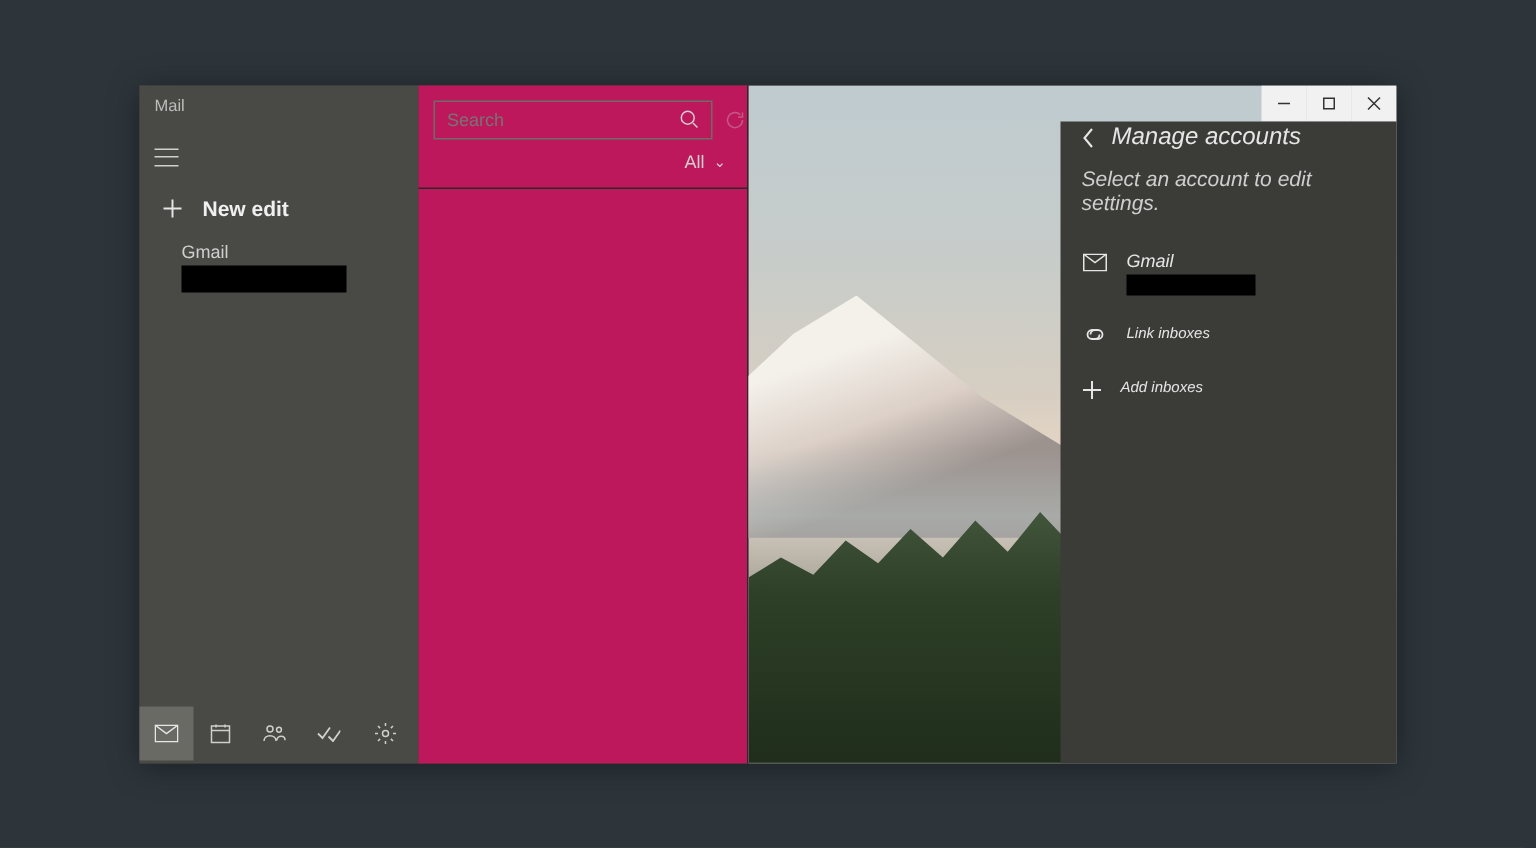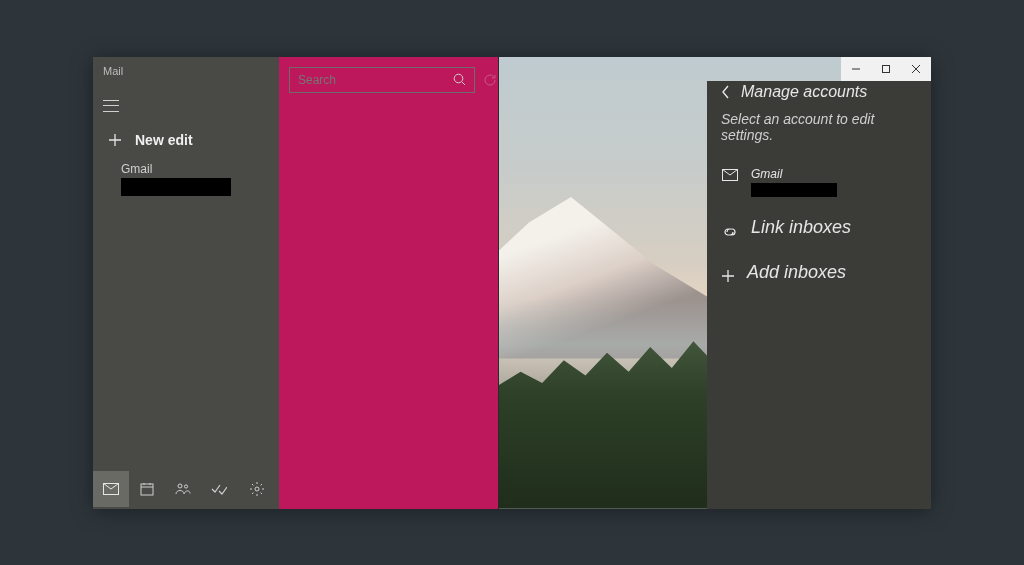--- a/index.html
+++ b/index.html
@@ -163,22 +163,22 @@
   font-size: 14px; color: #cfcfcf; margin-bottom: 16px;
 }
 .manage-item {
   display: flex; align-items: flex-start; gap: 12px;
   padding: 8px 0; cursor: pointer;
   font-size: 13px;
 }
 .manage-item .micon { width: 18px; display: inline-flex; justify-content: center; padding-top: 2px; }
 .manage-item .redact { width: 86px; height: 14px; background: #000; margin-top: 2px; }
 .manage-action {
-  display: flex; align-items: flex-end; gap: 12px;
-  padding: 12px 0; cursor: pointer; font-size: 18px;
+  display: flex; align-items: flex-start; gap: 12px;
+  padding: 12px 0; cursor: pointer; font-size: 10px;
 }
 svg { display: block; }
 </style>
 </head>
 <body>
 
 <div class="window">
 
   <div class="sidebar">
     <div class="app-title">Mail</div>
@@ -251,20 +251,24 @@
         <svg width="14" height="14" viewBox="0 0 14 14">
             <path d="M12 7a5 5 0 1 1-1.5-3.5M12 2v3h-3" stroke="#cfcfcf" fill="none"></path>
           </svg>
       </div>
       <div class="top-icon">
         <svg width="14" height="14" viewBox="0 0 14 14">
             <path d="M1 4h4M1 10h4M7 3l3 2-3 2zM7 9l3 2-3 2z" stroke="#cfcfcf" fill="none"></path>
           </svg>
       </div>
     </div>
+    <div class="filter-row">
+      <span>All</span>
+      <span class="chev">⌄</span>
+    </div>
   </div>
 
   <div class="contentpane">
     <div class="mountain-sky"></div>
     <div class="mtn"></div>
     <div class="haze"></div>
     <div class="trees"></div>
 
     <div class="titlebtns">
       <div class="tbtn">

